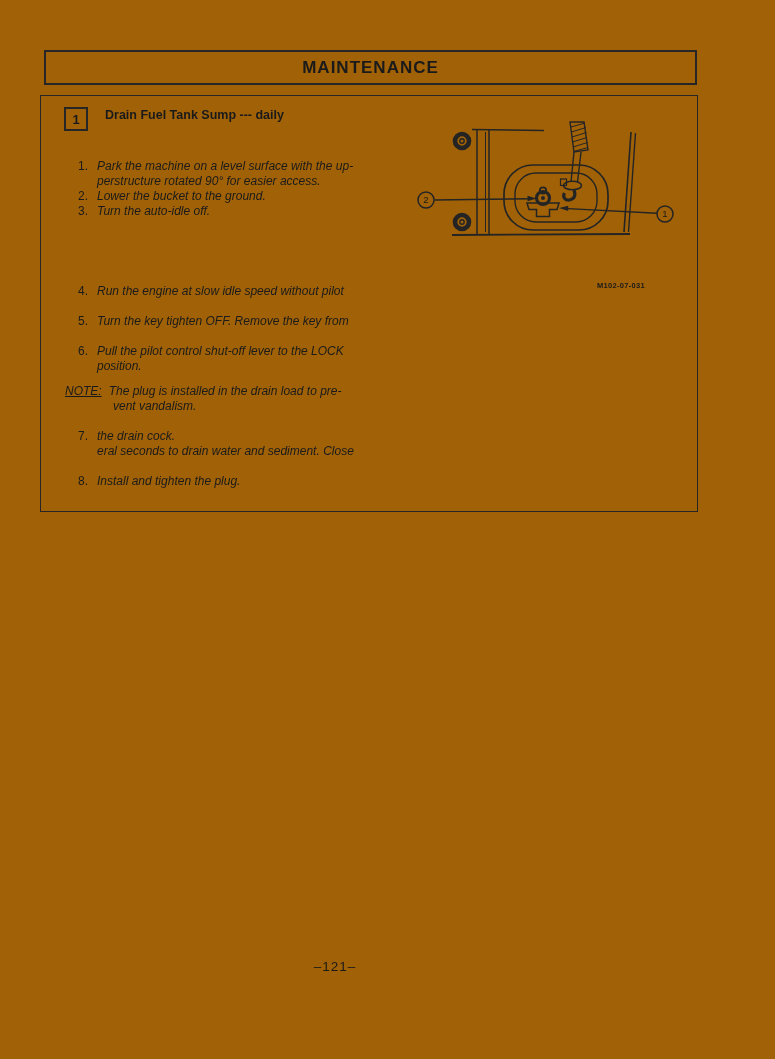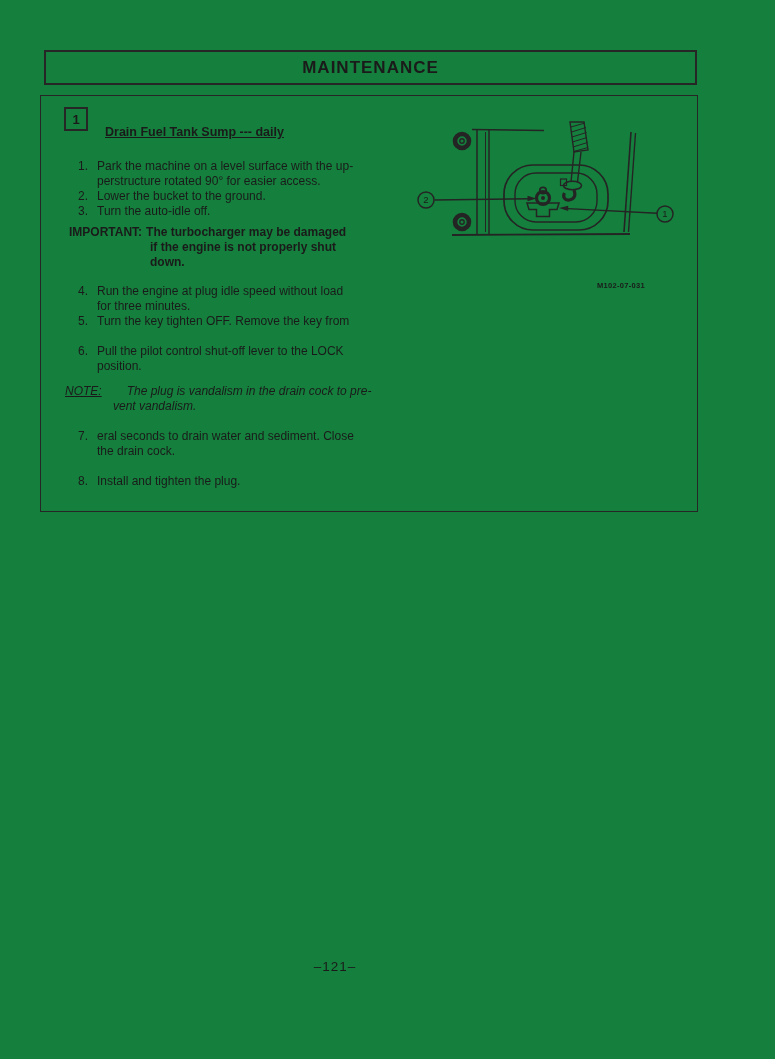--- a/index.html
+++ b/index.html
@@ -1,36 +1,36 @@
 <!DOCTYPE html>
 <html><head>
 <meta charset="utf-8">
 <style>
   html,body{margin:0;padding:0;background:#e8e8e8;}
   .page{
     position:relative;width:775px;height:1059px;margin:0 auto;
-    background:#15803d;overflow:hidden;
+    background:#a16207;overflow:hidden;
     font-family:"Liberation Sans", sans-serif;color:#1a1a1a;
   }
   .box{position:absolute;border:2px solid #262626;box-sizing:border-box;background:transparent;}
   .header-box{left:44px;top:50px;width:653px;height:35px;display:flex;align-items:center;justify-content:center;}
   .header-title{font-size:17px;font-weight:bold;letter-spacing:1px;}
   .content-box{left:40px;top:95px;width:658px;height:417px;border-width:1.7px;}
   .sec-numbox{left:64px;top:107px;width:24px;height:24px;display:flex;align-items:center;justify-content:center;}
   .sec-num{font-size:13px;font-weight:bold;}
-  .sec-title{position:absolute;left:105px;top:125px;font-size:12.5px;font-weight:bold;white-space:nowrap;text-decoration:underline;}
+  .sec-title{position:absolute;left:105px;top:108px;font-size:12.5px;font-weight:bold;white-space:nowrap;}
   .step{position:absolute;left:78px;font-size:12px;line-height:15px;white-space:nowrap;}
   .step .num{position:absolute;left:0;top:0;}
-  .step .lines{margin-left:19px;}
+  .step .lines{margin-left:19px;font-style:italic;}
   .important{position:absolute;left:69px;top:225px;font-size:12px;line-height:15px;
     font-weight:bold;white-space:nowrap;padding-left:81px;text-indent:-81px;}
   .important .lbl{margin-right:4px;}
   .note{position:absolute;left:65px;top:384px;font-size:12px;line-height:15px;
     font-style:italic;white-space:nowrap;padding-left:48px;text-indent:-48px;}
-  .note .lbl{margin-right:25px;text-decoration:underline;}
+  .note .lbl{margin-right:7px;text-decoration:underline;}
   .fig{position:absolute;left:413px;top:110px;width:265px;height:135px;}
   .fig-caption{position:absolute;left:597px;top:281px;width:92px;text-align:left;
     font-size:7.5px;font-weight:bold;letter-spacing:0.3px;}
   .page-number{position:absolute;left:0;top:959px;width:670px;text-align:center;
     font-size:13.5px;letter-spacing:1px;}
   svg .ln{stroke:#242424;fill:none;}
   svg text{font-family:"Liberation Sans",sans-serif;font-size:9.5px;fill:#1a1a1a;}
 </style>
 </head>
 <body>
@@ -61,57 +61,51 @@
       <div>Lower the bucket to the ground.</div>
     </div>
   </div>
   <div class="step" style="top:204px">
     <span class="num">3.</span>
     <div class="lines">
       <div>Turn the auto-idle off.</div>
     </div>
   </div>
 
-  <div class="important">
-    <span class="lbl">IMPORTANT:</span><span>The turbocharger may be damaged</span><br>
-    <span>if the engine is not properly shut</span><br>
-    <span>down.</span>
-  </div>
 
   <div class="step" style="top:284px">
     <span class="num">4.</span>
     <div class="lines">
-      <div>Run the engine at plug idle speed without load</div>
-      <div>for three minutes.</div>
+      <div>Run the engine at slow idle speed without pilot</div>
     </div>
   </div>
   <div class="step" style="top:314px">
     <span class="num">5.</span>
     <div class="lines">
       <div>Turn the key tighten OFF. Remove the key from</div>
     </div>
   </div>
   <div class="step" style="top:344px">
     <span class="num">6.</span>
     <div class="lines">
       <div>Pull the pilot control shut-off lever to the LOCK</div>
       <div>position.</div>
     </div>
   </div>
 
   <div class="note">
-    <span class="lbl">NOTE:</span><span>The plug is vandalism in the drain cock to pre-</span><br>
+    <span class="lbl">NOTE:</span><span>The plug is installed in the drain load to pre-</span><br>
     <span>vent vandalism.</span>
   </div>
 
   <div class="step" style="top:429px">
     <span class="num">7.</span>
     <div class="lines">
+      <div>the drain cock.</div>
       <div>eral seconds to drain water and sediment.  Close</div>
-      <div>the drain cock.</div>
     </div>
   </div>
   <div class="step" style="top:474px">
     <span class="num">8.</span>
     <div class="lines">
       <div>Install and tighten the plug.</div>
     </div>
   </div>
 
   <svg class="fig" viewBox="0 0 265 135">

